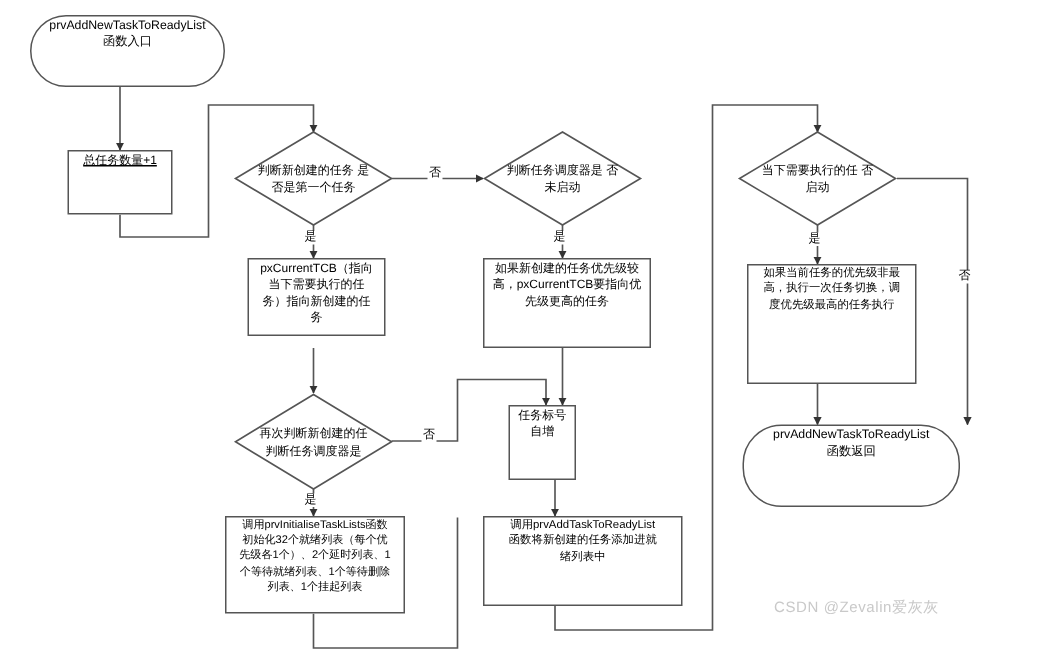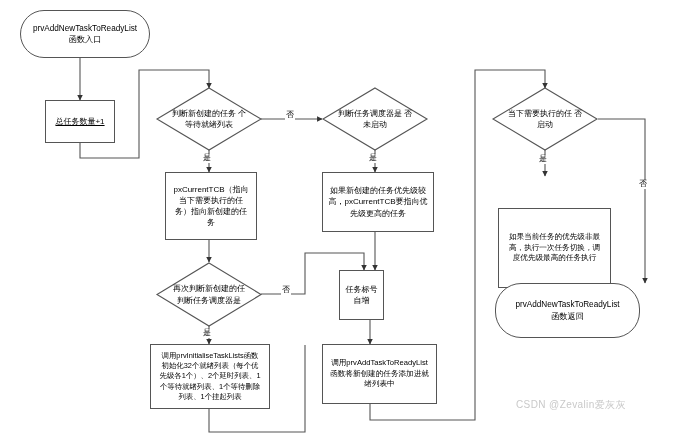--- a/index.html
+++ b/index.html
@@ -21,21 +21,21 @@
     position: absolute;
     left: 0;
     top: 0;
     width: 692px;
     height: 447px;
   }
   .node {
     position: absolute;
     box-sizing: border-box;
     display: flex;
-    align-items: center;
+    align-items: flex-start;
     justify-content: center;
     text-align: center;
     color: #000000;
     line-height: 1.38;
     z-index: 2;
   }
   .node .txt {
     display: block;
     width: 100%;
     padding: 0 3px;
@@ -151,25 +151,25 @@
   <div class="node process" style="left:45px; top:100px; width:70px; height:43px;text-decoration:underline;">
     <span class="txt">总任务数量+1</span>
   </div>
 
   <div class="decision-wrap" style="left:157px; top:88px; width:104px; height:62px;">
     <svg width="104" height="62" xmlns="http://www.w3.org/2000/svg">
       <polygon points="52,0 104,31 52,62 0,31" fill="#ffffff" stroke="#555555" stroke-width="1.1"></polygon>
     </svg>
     <div class="decision-label">
       <span class="txt">判断新创建的任务
-个等待就绪列表</span>
-    </div>
-  </div>
-
-  <div class="node process" style="left:165px; top:172px; width:92px; height:68px;">
+是否是第一个任务</span>
+    </div>
+  </div>
+
+  <div class="node process" style="left:165px; top:172px; width:92px; height:52px;">
     <span class="txt">pxCurrentTCB（指向
 当下需要执行的任
 务）指向新创建的任
 务</span>
   </div>
 
   <div class="decision-wrap" style="left:323px; top:88px; width:104px; height:62px;">
     <svg width="104" height="62" xmlns="http://www.w3.org/2000/svg">
       <polygon points="52,0 104,31 52,62 0,31" fill="#ffffff" stroke="#555555" stroke-width="1.1"></polygon>
     </svg>
@@ -200,37 +200,37 @@
 初始化32个就绪列表（每个优
 先级各1个）、2个延时列表、1
 个等待就绪列表、1个等待删除
 列表、1个挂起列表</span>
   </div>
 
   <div class="node process" style="left:339px; top:270px; width:45px; height:50px;">
     <span class="txt">任务标号自增</span>
   </div>
 
-  <div class="node process" style="left:322px; top:344px; width:115px; height:60px; font-size:7.6px;">
+  <div class="node process" style="left:322px; top:344px; width:133px; height:60px; font-size:7.6px;">
     <span class="txt">调用prvAddTaskToReadyList
 函数将新创建的任务添加进就
 绪列表中</span>
   </div>
 
   <div class="decision-wrap" style="left:493px; top:88px; width:104px; height:62px;">
     <svg width="104" height="62" xmlns="http://www.w3.org/2000/svg">
       <polygon points="52,0 104,31 52,62 0,31" fill="#ffffff" stroke="#555555" stroke-width="1.1"></polygon>
     </svg>
     <div class="decision-label">
       <span class="txt">当下需要执行的任
 否启动</span>
     </div>
   </div>
 
-  <div class="node process" style="left:498px; top:176px; width:113px; height:80px; font-size:7.6px;margin-top:32px;">
+  <div class="node process" style="left:498px; top:176px; width:113px; height:80px; font-size:7.6px;">
     <span class="txt">如果当前任务的优先级非最
 高，执行一次任务切换，调
 度优先级最高的任务执行</span>
   </div>
 
   <div class="node terminator" style="left:495px; top:283px; width:145px; height:55px;">
     <span class="txt">prvAddNewTaskToReadyList
 函数返回</span>
   </div>
 

